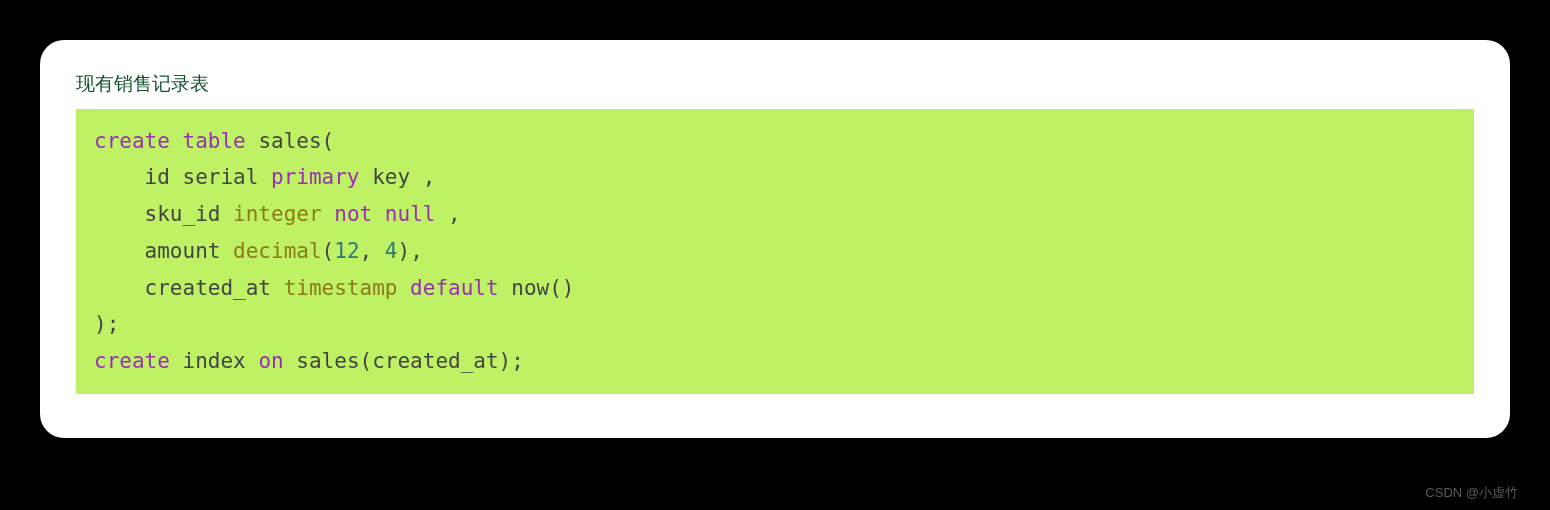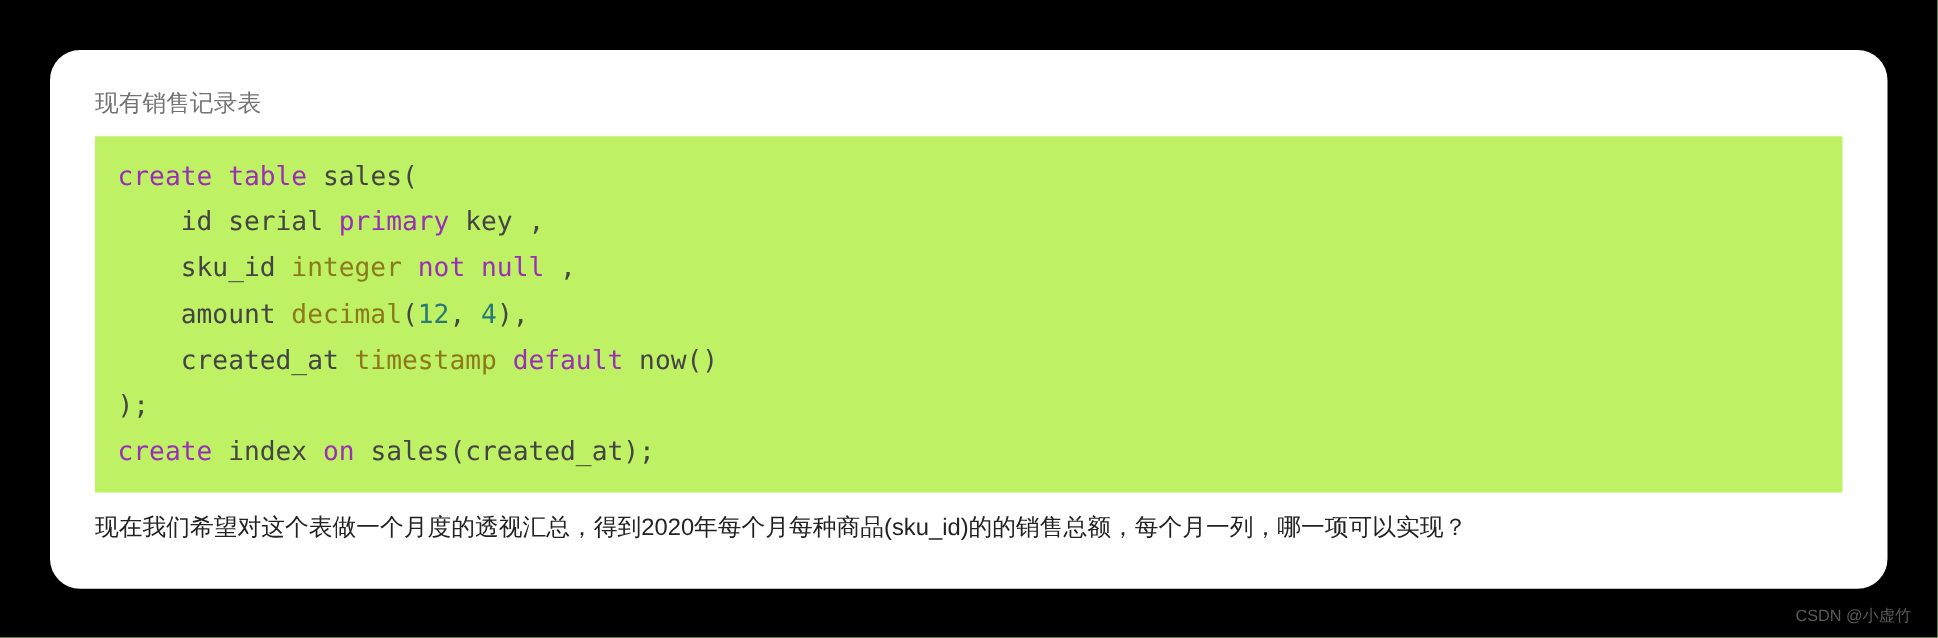--- a/index.html
+++ b/index.html
@@ -16,21 +16,21 @@
       position: relative;
     }
     .card {
       background: #fff;
       border-radius: 24px;
       padding: 30px 36px 32px 36px;
       box-shadow: 0 4px 18px rgba(0,0,0,0.3);
     }
     .intro-text {
       font-size: 19px;
-      color: #737373;
+      color: #14532d;
       margin-bottom: 10px;
       line-height: 1.5;
     }
     .code-block {
       background: #bef264;
       padding: 14px 18px 14px 18px;
       font-family: "SF Mono", "Menlo", "Monaco", "Consolas", monospace;
       font-size: 21px;
       line-height: 1.75;
       white-space: pre;
@@ -42,35 +42,34 @@
     .kw-olive { color: #8c7a1a; }
     .kw-teal { color: #2b7a78; }
     .outro-text {
       font-size: 19px;
       color: #222;
       line-height: 1.75;
     }
     .watermark {
       position: absolute;
       bottom: 8px;
-      right: 21px;
+      right: 32px;
       color: #5a5a5a;
       font-size: 13px;
     }
   </style>
 </head>
 <body>
 
 <div class="card">
   <p class="intro-text">现有销售记录表</p>
 
   <div class="code-block"><span><span class="kw-purple">create</span> <span class="kw-purple">table</span><span> sales(</span></span>
 <span><span>    id serial </span><span class="kw-purple">primary</span><span> key ,</span></span>
 <span><span>    sku_id </span><span class="kw-olive">integer</span> <span class="kw-purple">not</span> <span class="kw-purple">null</span><span> ,</span></span>
 <span><span>    amount </span><span class="kw-olive">decimal</span><span>(</span><span class="kw-teal">12</span><span>, </span><span class="kw-teal">4</span><span>),</span></span>
 <span><span>    created_at </span><span class="kw-olive">timestamp</span> <span class="kw-purple">default</span><span> now()</span></span>
 <span><span>);</span></span>
 <span><span class="kw-purple">create</span><span> index </span><span class="kw-purple">on</span><span> sales(created_at);</span></span></div>
 
-  <p class="outro-text">现在我们希望对这个表做一个月度的透视汇总，得到2020年每个月每种商品(sku_id)的的销售总额，每个月一列，哪一项可以实现？</p>
 </div>
 
 <div class="watermark">CSDN @小虚竹</div>
 
 </body></html>

